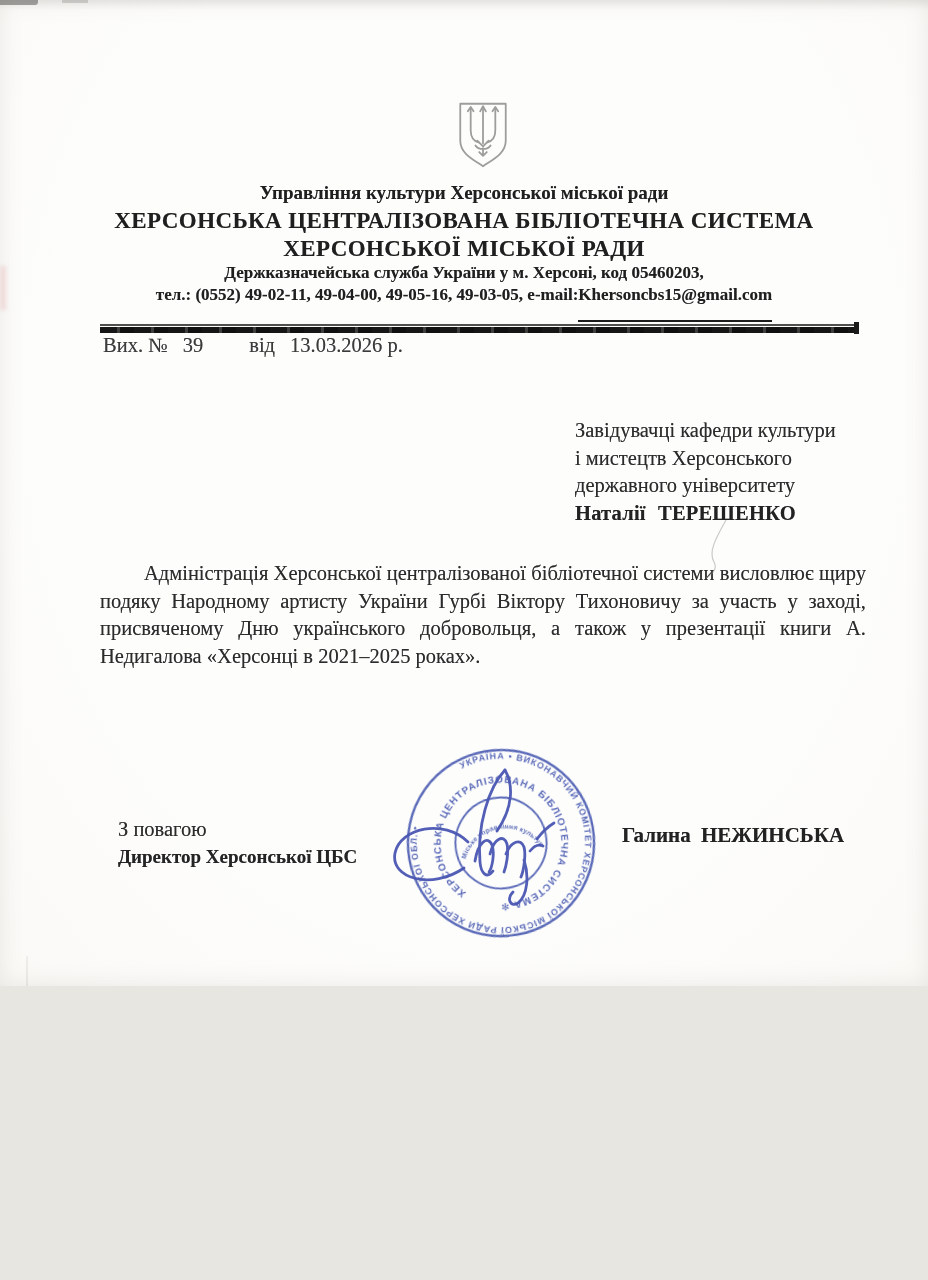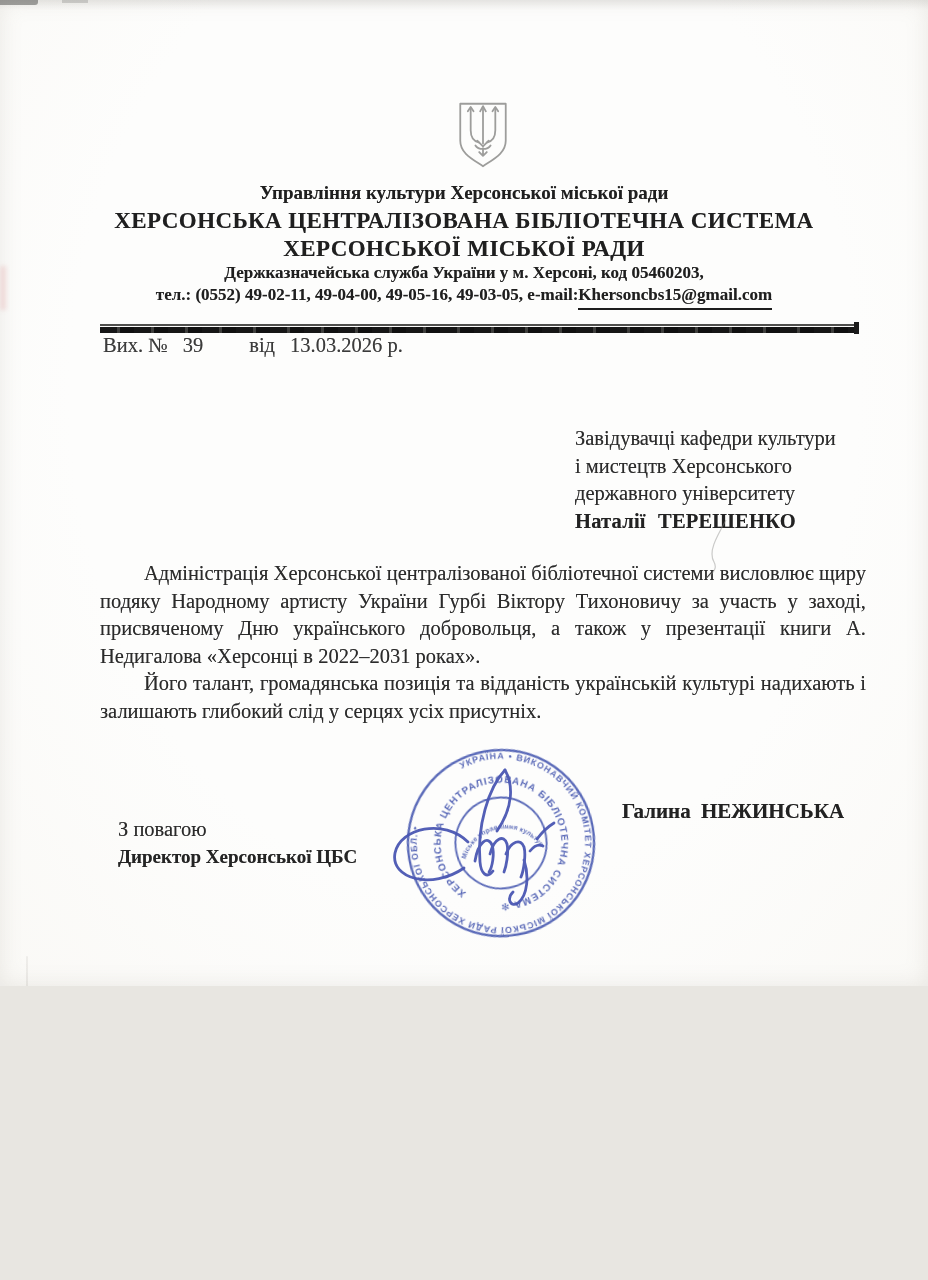--- a/index.html
+++ b/index.html
@@ -19,49 +19,49 @@
   
   .emblem { position: absolute; left: 454px; top: 99px; width: 58px; height: 72px; opacity: 0.85; filter: blur(0.3px); }
 
   
   .header-block { position: absolute; left: 0; top: 181px; width: 928px; text-align: center; color: #1f1f1f; }
   .h-authority { font-size: 19px; font-weight: bold; line-height: 24px; }
   .h-org1 { font-size: 23px; font-weight: bold; line-height: 29px; margin-top: 1px; letter-spacing: 0.4px; }
   .h-org2 { font-size: 23px; font-weight: bold; line-height: 27px; letter-spacing: 0.4px; }
   .h-addr { font-size: 17px; font-weight: bold; line-height: 21.5px; }
   .h-addr-first { margin-top: 5px; }
-  .h-email { border-bottom: 2px solid #1d1d1d; padding-bottom: 4px; }
+  .h-email { border-bottom: 2px solid #1d1d1d; padding-bottom: 16px; }
 
   
   .rule { position: absolute; left: 100px; top: 324px; width: 757px; }
   .rule-thin { height: 2px; background: #30302e; opacity: 0.85; }
   .rule-bar {
     margin-top: 1px; height: 6px; position: relative;
     background: repeating-linear-gradient(90deg, #161616 0 17px, #3e3e3c 17px 20px, #101010 20px 34px);
   }
   .rule-bar::after { content: ""; position: absolute; right: -2px; top: -5px; width: 5px; height: 12px; background: #1b1b1b; }
 
   
   .ref-line { position: absolute; left: 103px; top: 334px; font-size: 20.5px; color: #3b3b3b; }
   .ref-num { margin-left: 15px; }
   .ref-datelabel { margin-left: 46px; }
   .ref-date { margin-left: 15px; }
 
   
-  .recipient { position: absolute; left: 575px; top: 417px; font-size: 20.5px; line-height: 27.5px; color: #2b2b2b; margin-top: 8px; }
+  .recipient { position: absolute; left: 575px; top: 417px; font-size: 20.5px; line-height: 27.5px; color: #2b2b2b; }
   .recipient .name { font-weight: bold; word-spacing: 7px; letter-spacing: 0.2px; color: #222; }
 
   
   .body-text { position: absolute; left: 100px; top: 560px; width: 766px; font-size: 20.5px; line-height: 27.6px; text-align: justify; color: #2b2b2b; }
   .body-text p { margin: 0; text-indent: 44px; }
 
   
   .closing { position: absolute; left: 118px; top: 816px; font-size: 20.5px; line-height: 27px; color: #2b2b2b; }
   .closing .title { font-weight: bold; font-size: 19px; color: #242424; }
-  .signer-name { position: absolute; left: 622px; top: 799px; font-size: 21px; font-weight: bold; color: #222; word-spacing: 5px; }
+  .signer-name { position: absolute; left: 622px; top: 823px; font-size: 21px; font-weight: bold; color: #222; word-spacing: 5px; }
 
   
   .stamp {
     position: absolute; left: 402px; top: 744px; width: 198px; height: 198px;
     transform: rotate(-10deg);
     mix-blend-mode: multiply; opacity: 0.92; filter: blur(0.35px);
   }
   .stamp-text { font-family: "Liberation Sans", "DejaVu Sans", sans-serif; font-weight: bold; fill: currentColor; }
   .autograph { position: absolute; left: 372px; top: 742px; width: 226px; height: 216px; filter: blur(0.25px); opacity: 0.95; }
 
@@ -115,22 +115,21 @@
   </div>
 
   <div class="recipient soft">
     <div>Завідувачці кафедри культури</div>
     <div>і мистецтв Херсонського</div>
     <div>державного університету</div>
     <div class="name">Наталії ТЕРЕШЕНКО</div>
   </div>
 
   <div class="body-text soft">
-    <p>Адміністрація Херсонської централізованої бібліотечної системи висловлює щиру подяку Народному артисту України Гурбі Віктору Тихоновичу за участь у заході, присвяченому Дню українського добровольця, а також у презентації книги А. Недигалова «Херсонці в 2022–2031 роках».</p>
-    <p>Його талант, громадянська позиція та відданість українській культурі надихають і залишають глибокий слід у серцях усіх присутніх.</p>
+    <p>Адміністрація Херсонської централізованої бібліотечної системи висловлює щиру подяку Народному артисту України Гурбі Віктору Тихоновичу за участь у заході, присвяченому Дню українського добровольця, а також у презентації книги А. Недигалова «Херсонці в 2021–2025 роках».</p>
   </div>
 
   <div class="closing soft">
     <div>З повагою</div>
     <div class="title">Директор Херсонської ЦБС</div>
   </div>
   <div class="signer-name soft">Галина НЕЖИНСЬКА</div>
 
   <div class="stamp" style="color:#4d5eb5">
     <svg viewBox="0 0 200 200" width="198" height="198">

